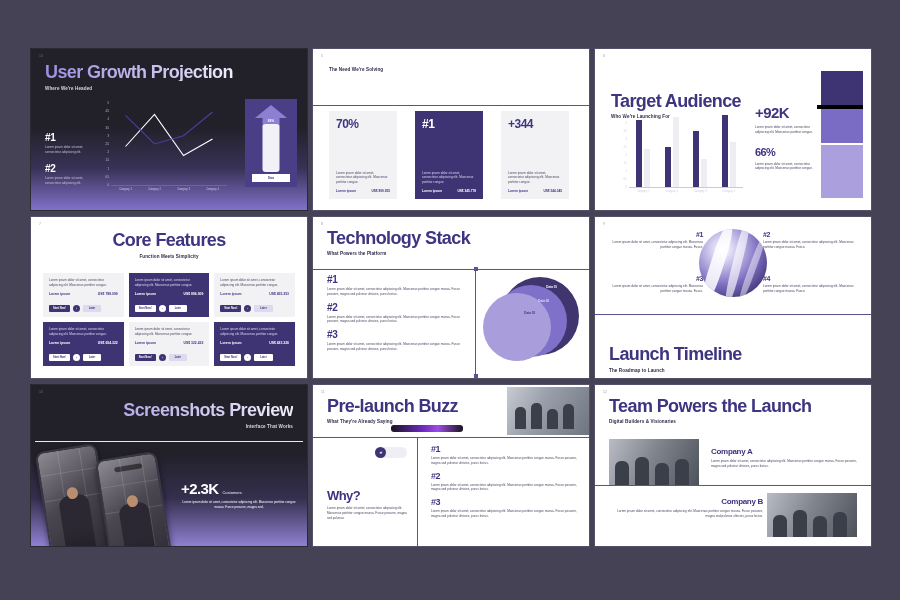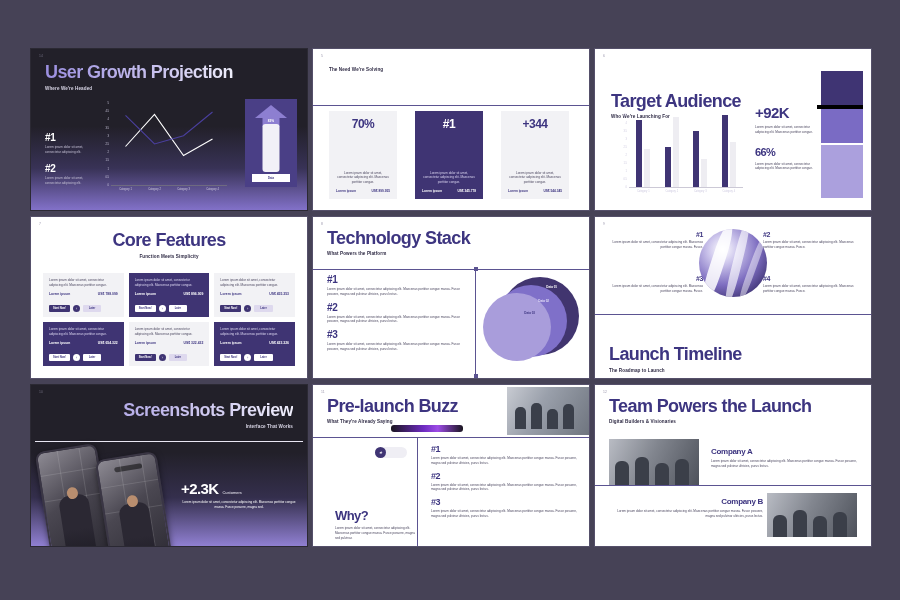--- a/index.html
+++ b/index.html
@@ -89,21 +89,21 @@
     position:absolute; left:50%; transform:translateX(-50%); top:25px;
     width:17px; height:48px; background:#f2f1f7; border-radius:3px;
   }
   .gbtn {
     position:absolute; left:7px; right:7px; bottom:5px; height:8px;
     background:#fff; display:flex; align-items:center; justify-content:center;
     font-size:2.8px; color:#3d3580; font-weight:700;
   }
 
   
-  .s2cards { position:absolute; left:16px; right:20px; top:62px; height:88px; display:flex; gap:18px;text-align:center; }
+  .s2cards { position:absolute; left:16px; right:20px; top:62px; height:88px; display:flex; gap:18px; }
   .s2card { flex:1; background:#f2f2f5; padding:7px 7px 6px; display:flex; flex-direction:column; }
   .s2card.fill { background:#3f3473; }
   .s2val { font-size:12px; font-weight:700; color:#3d3580; letter-spacing:-.5px; line-height:1;}
   .s2card.fill .s2val { color:#fff; }
   .s2card .s2body { margin-top:auto; }
   .s2row { display:flex; justify-content:space-between; font-size:3.2px; font-weight:700; color:#3d3580; margin-top:4px; }
   .s2card.fill .s2row { color:#fff; }
   .s2card.fill .lorem { color:#d8d3ef; }
 
   
@@ -598,21 +598,21 @@
         <i style="left:40px;width:11px;height:20px;"></i>
         <i style="left:56px;width:11px;height:25px;"></i>
       </div>
     </div>
     <div class="s8rule"></div>
     <div class="s8vsep"></div>
 
     <div class="toggle">
       <i>★</i>
     </div>
-    <div style="position:absolute;left:22px;top:104px;width:82px;margin-top:20px;">
+    <div style="position:absolute;left:14px;top:104px;width:82px;">
       <div class="bignum" style="font-size:13px;">Why?</div>
       <div class="lorem" style="margin-top:4px;">Lorem ipsum dolor sit amet, consectetur adipiscing elit. Maecenas porttitor congue massa. Fusce posuere, magna sed pulvinar.</div>
     </div>
     <div style="position:absolute;left:118px;right:12px;top:60px;" id="s8items">
         <div style="margin-bottom: 6px;">
           <div class="hash" style="font-size:9px;">#1</div>
           <div class="lorem" style="margin-top:2px;">Lorem ipsum dolor sit amet, consectetur adipiscing elit. Maecenas porttitor congue massa. Fusce posuere, magna sed pulvinar ultricies, purus lectus.</div>
         </div>
         <div style="margin-bottom: 6px;">
           <div class="hash" style="font-size:9px;">#2</div>

